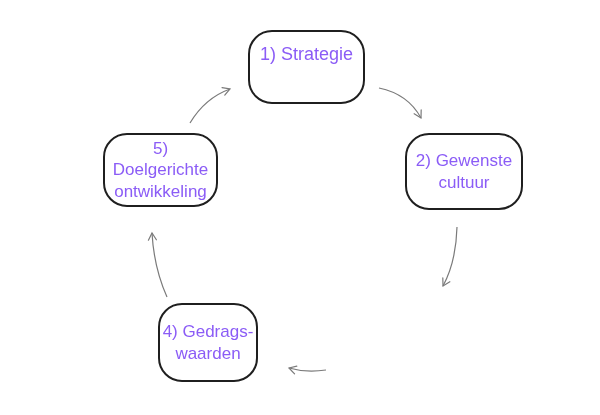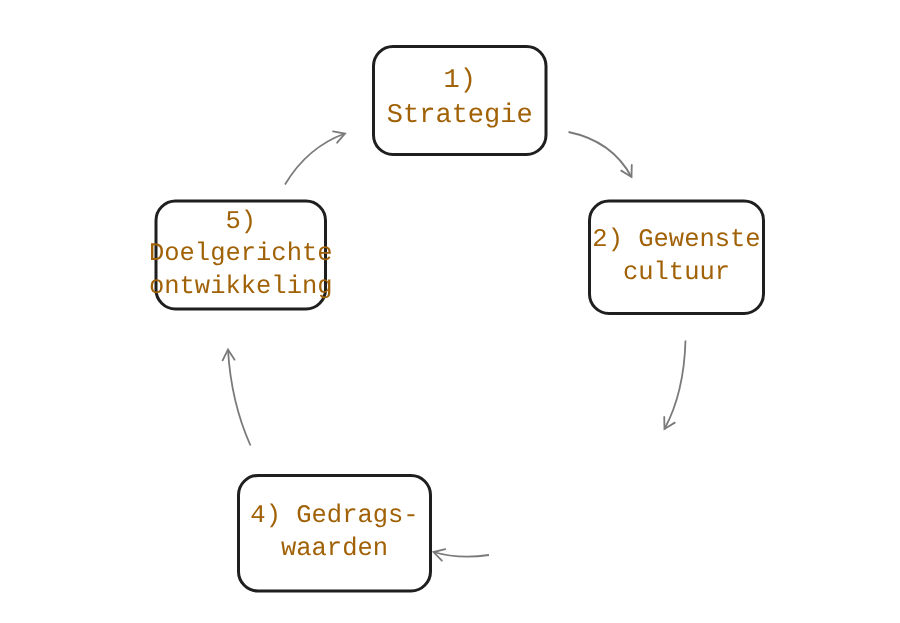--- a/index.html
+++ b/index.html
@@ -15,36 +15,35 @@
     position: absolute;
     left: 0; top: 0;
     width: 600px; height: 415px;
     pointer-events: none;
   }
   .node {
     position: absolute;
     box-sizing: border-box;
     background: #ffffff;
     border: 2px solid #1f1f1f;
-    border-radius: 14px;
+    border-radius: 24px;
     display: flex;
     align-items: center;
     justify-content: center;
     text-align: center;
-    color: #a16207;
+    color: #8b5cf6;
     font-size: 17px;
     line-height: 1.25;
-    font-family: Liberation Mono, monospace;
   }
   .node-label { white-space: pre-line; }
   #node-1 { left: 248px; top: 30px;  width: 117px; height: 74px;
             align-items: flex-start; padding-top: 11px; font-size: 18px; }
-  #node-2 { left: 392px; top: 133px; width: 118px; height: 77px; }
+  #node-2 { left: 405px; top: 133px; width: 118px; height: 77px; }
   #node-3 { left: 335px; top: 303px; width: 122px; height: 78px; }
-  #node-4 { left: 158px; top: 316px; width: 130px; height: 79px; }
+  #node-4 { left: 158px; top: 303px; width: 100px; height: 79px; }
   #node-5 { left: 103px; top: 133px; width: 115px; height: 74px; }
 </style>
 </head>
 <body>
 
 <div class="canvas">
 
   <svg class="edges-layer" viewBox="0 0 600 415" xmlns="http://www.w3.org/2000/svg">
     <defs>
       <marker id="arrowhead" markerUnits="userSpaceOnUse" markerWidth="12" markerHeight="12" refX="8" refY="5" orient="auto">

